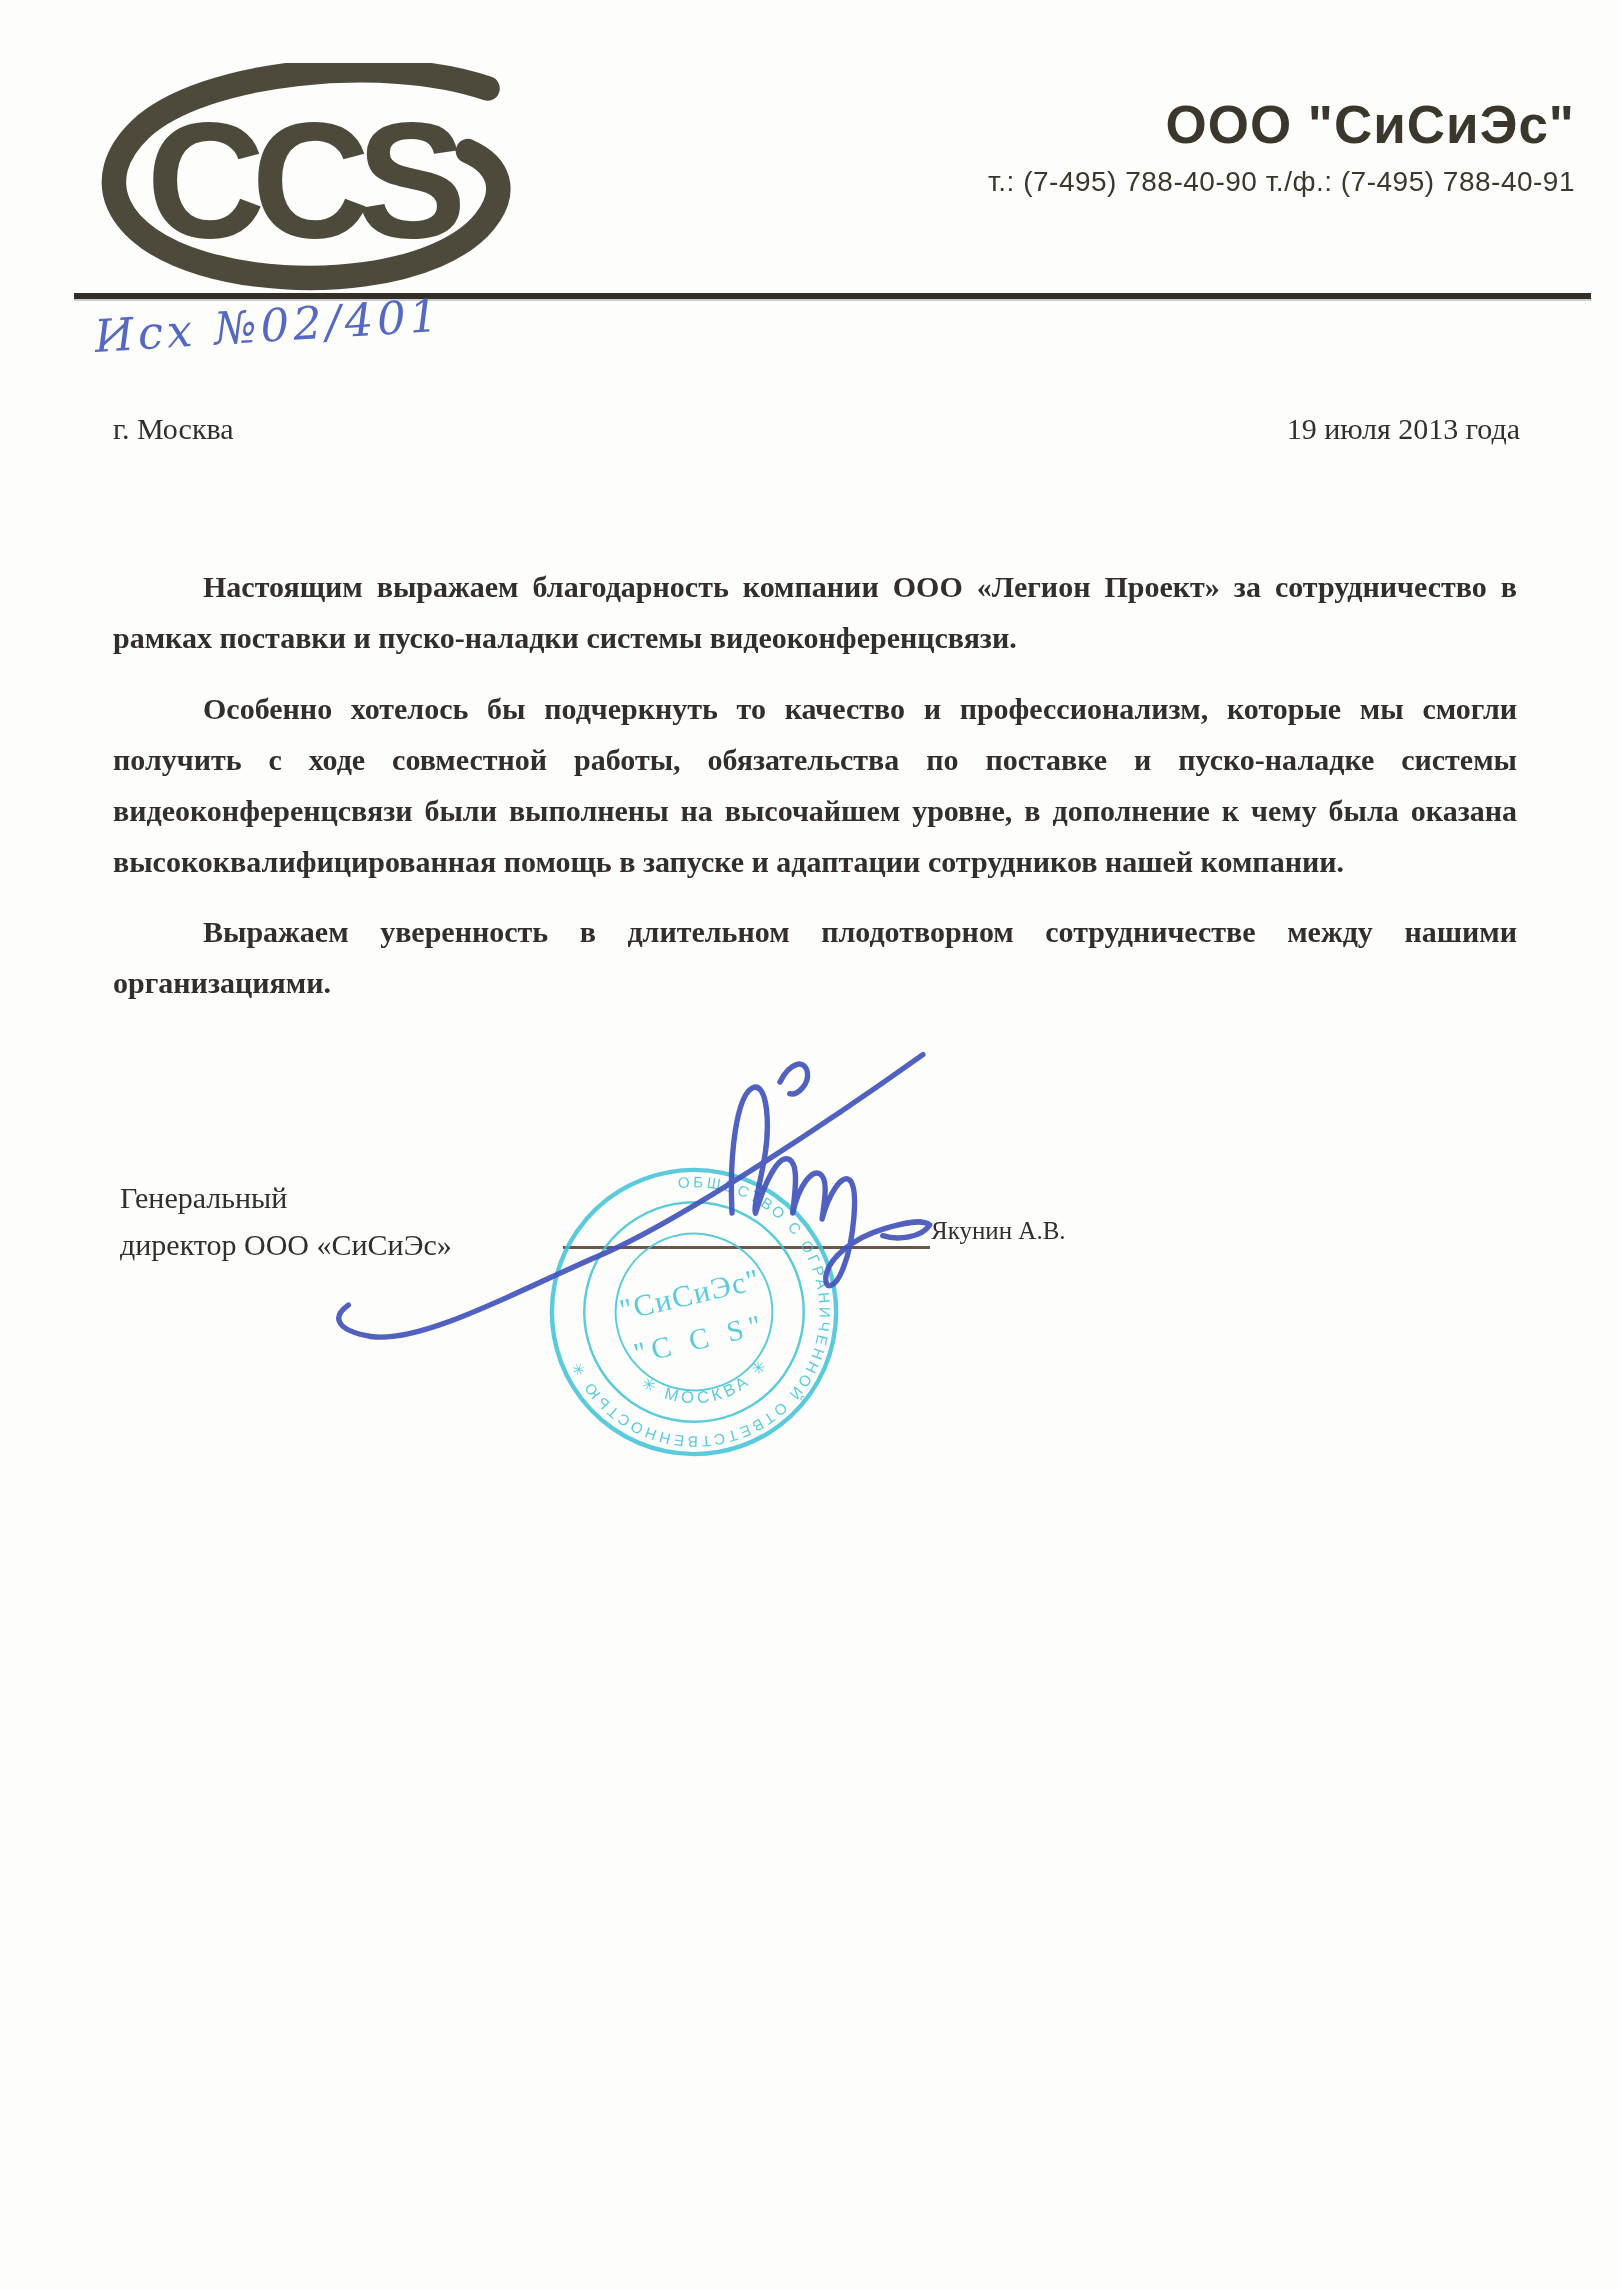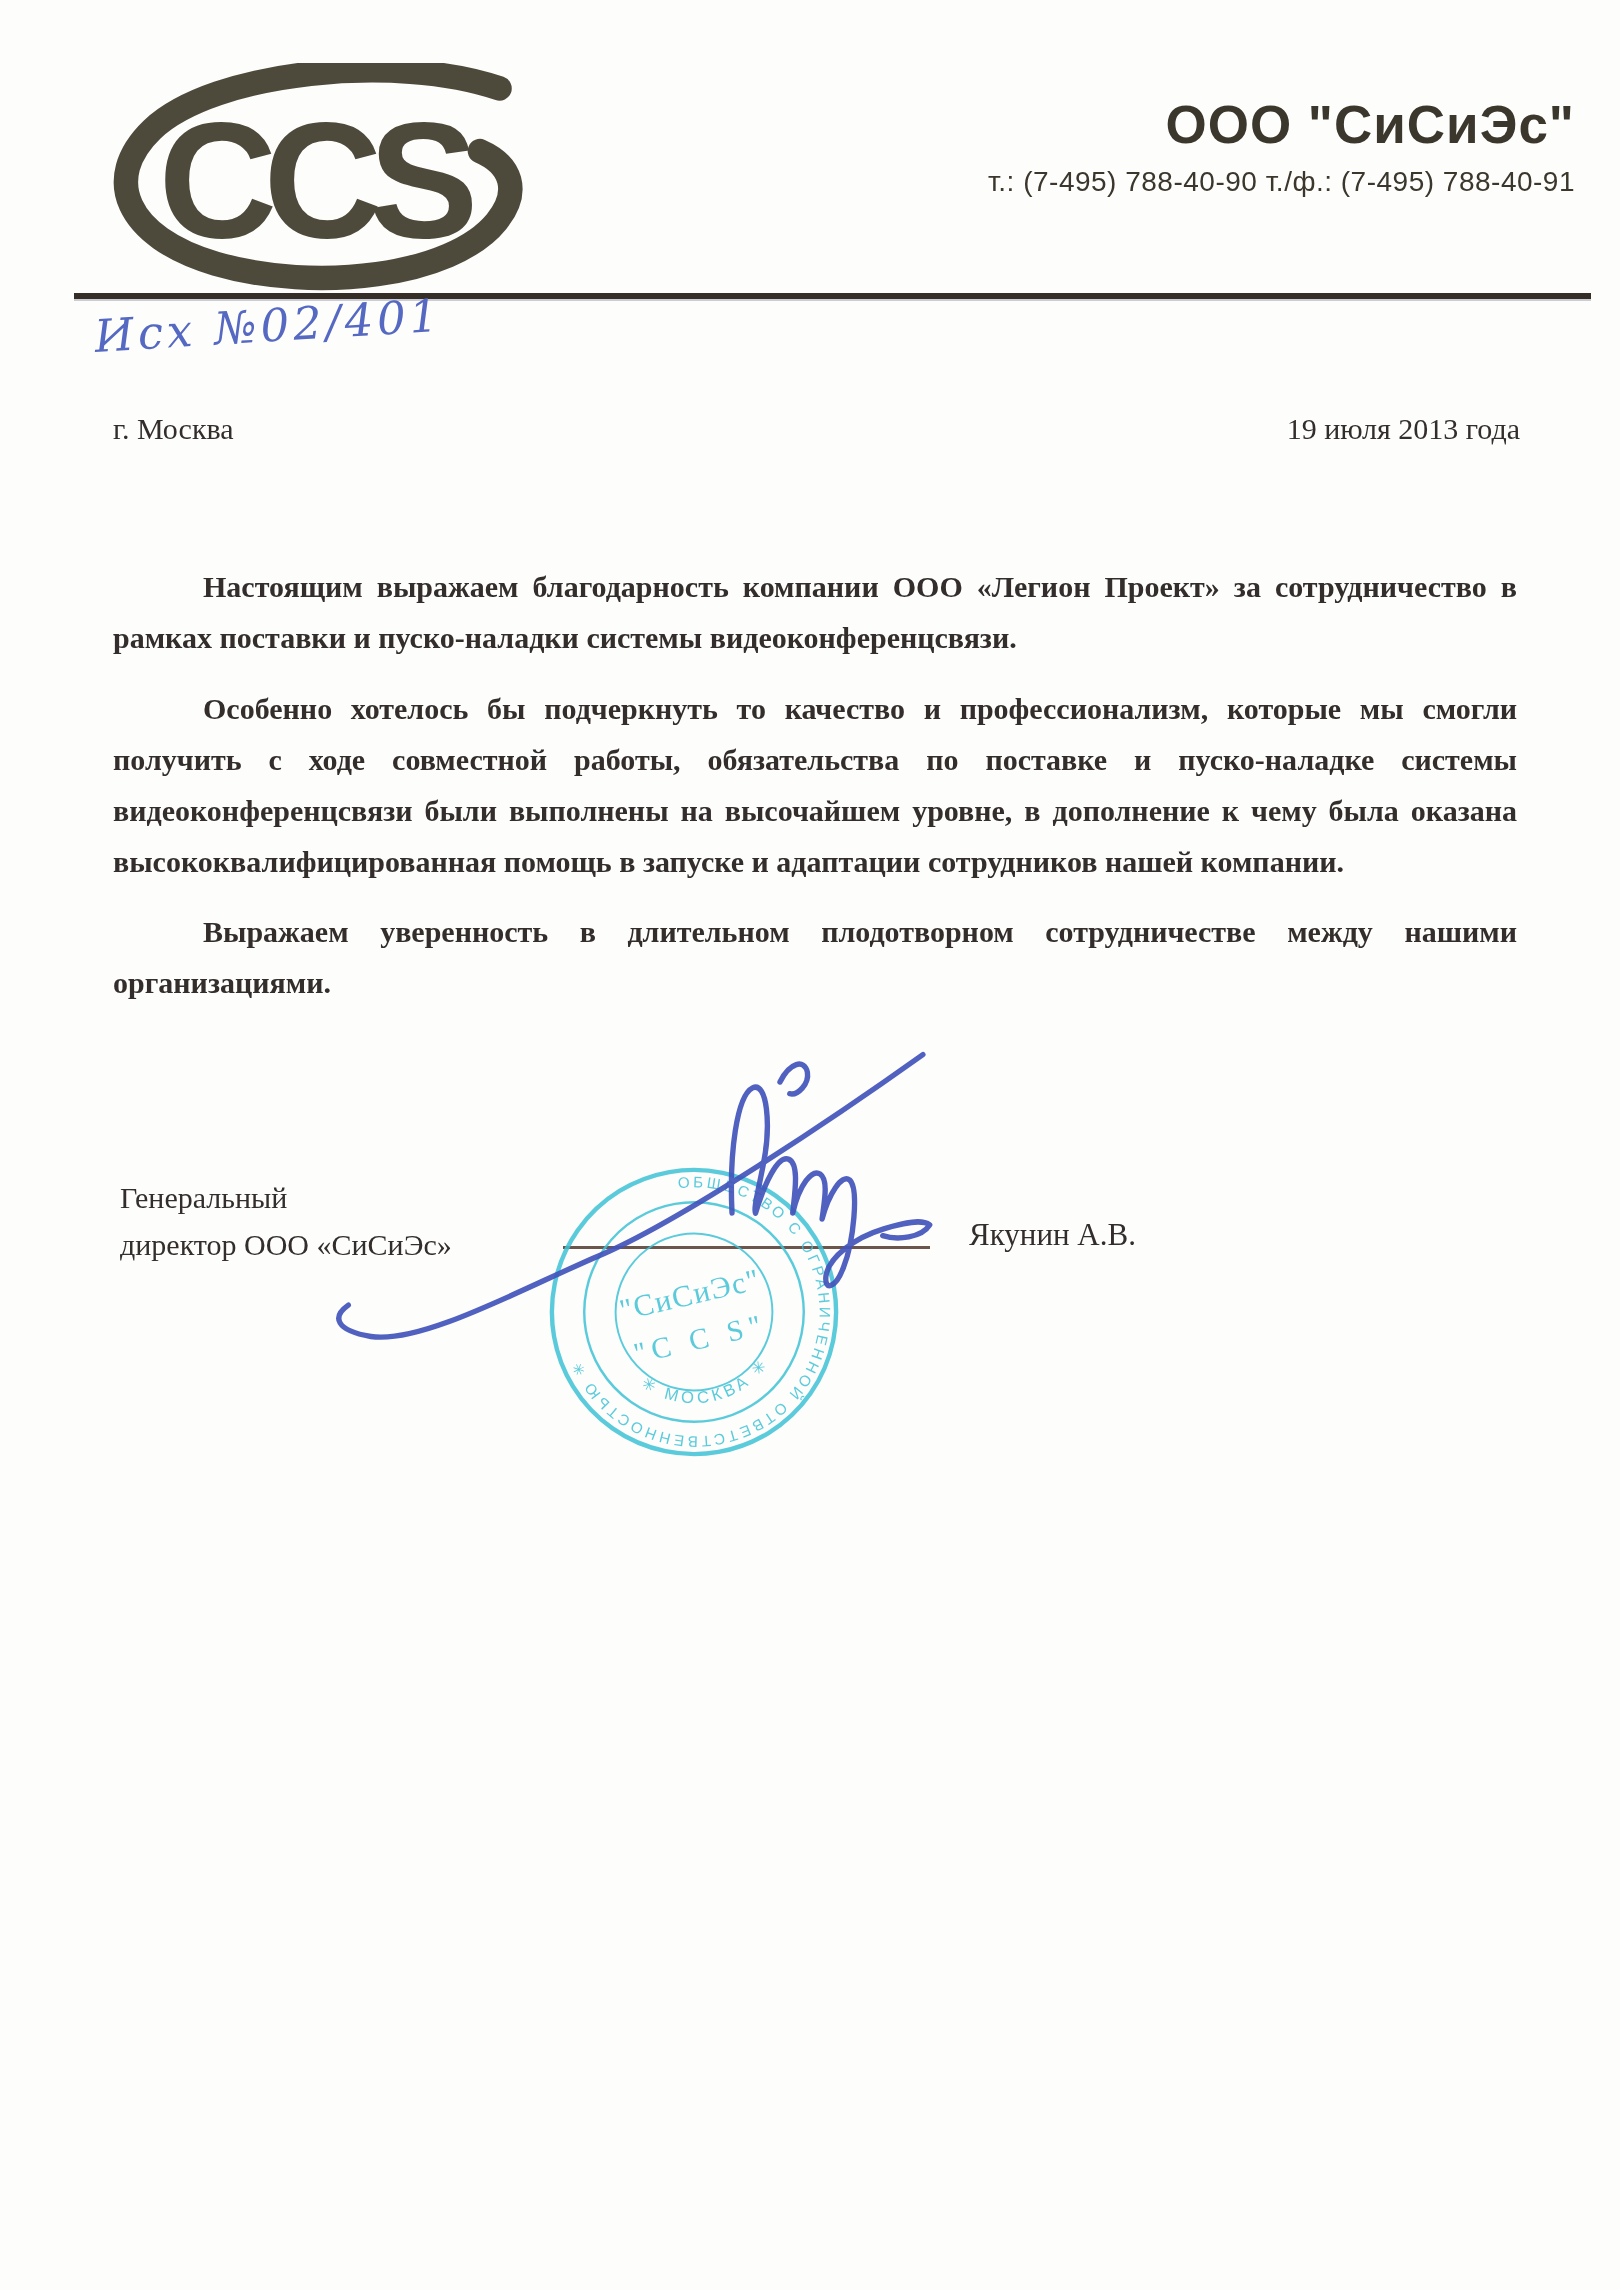--- a/index.html
+++ b/index.html
@@ -9,21 +9,21 @@
     height: 2291px;
     background: #fdfdfc;
     overflow: hidden;
     font-family: "Liberation Serif", serif;
     color: #332e2b;
   }
 
   
   .logo {
     position: absolute;
-    left: 98px; top: 63px;
+    left: 86px; top: 63px;
     width: 436px; height: 230px; text-align: center;
   }
   .header-info {
     position: absolute;
     top: 94px; right: 45px;
     text-align: right;
     font-family: "Liberation Sans", sans-serif;
     color: #3b372c;
   }
   .company-name {
@@ -87,22 +87,22 @@
   }
   .sig-line {
     position: absolute;
     left: 563px; top: 1246px;
     width: 367px; height: 2.9px;
     background: #6b564d;
     z-index: 1;
   }
   .sig-name {
     position: absolute;
-    left: 969px; top: 1217px;
-    font-size: 31px;
+    left: 931px; top: 1217px;
+    font-size: 25px;
     z-index: 1;
   }
   .stamp-svg {
     position: absolute;
     left: 547px; top: 1155px;
     width: 294px; height: 314px;
     z-index: 2;
     opacity: 0.85;
   }
   .signature-svg {

